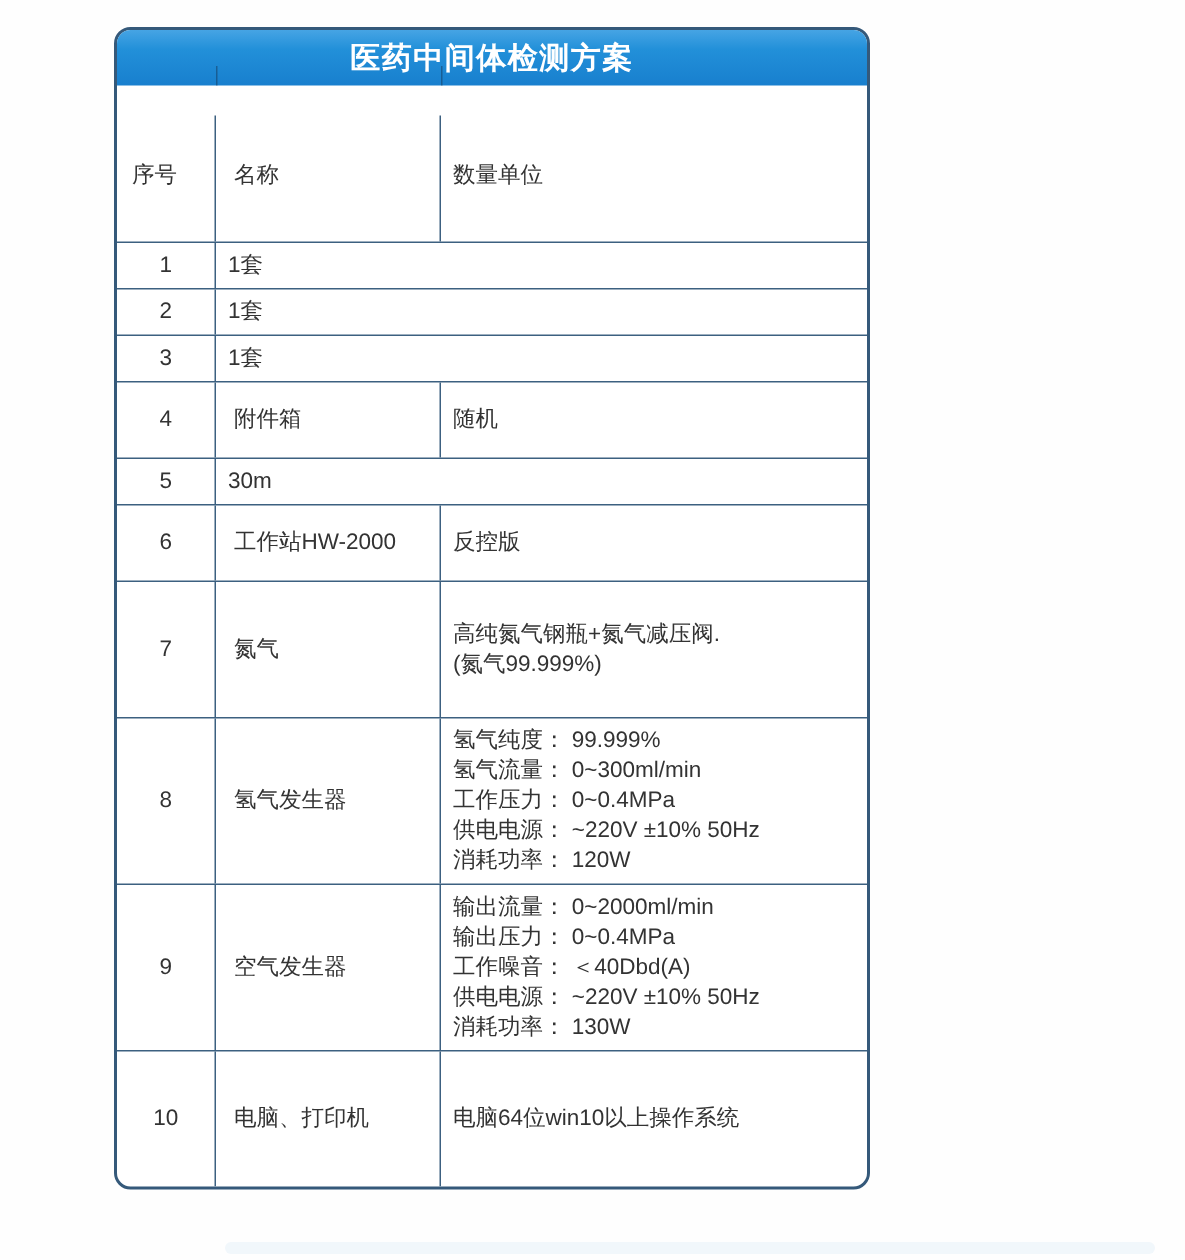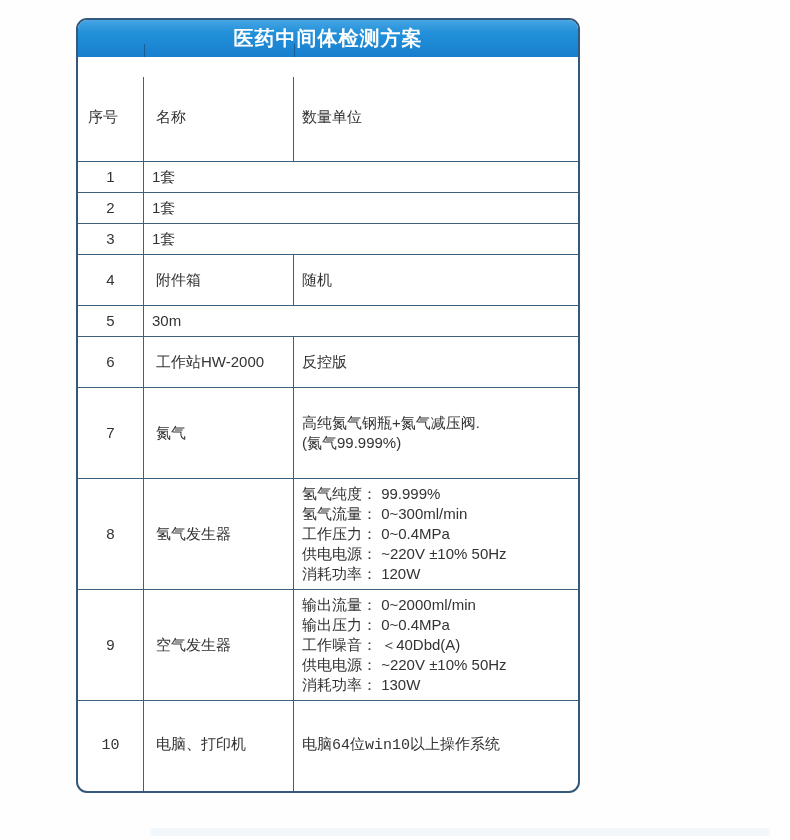--- a/index.html
+++ b/index.html
@@ -36,21 +36,21 @@
     position:absolute;
     bottom:0; width:1px; height:13px;
     background:rgba(22,62,98,0.55);
   }
   .td1 { left:66px; } .td2 { left:216px; } .td3 { left:501px; }
   .grid-row {
     display:grid;
     grid-template-columns:66px 150px 285px 1fr;
     border-bottom:1px solid #3c6080;
   }
-  .grid-row:last-child { border-bottom:none;font-family:Liberation Mono, monospace; }
+  .grid-row:last-child { border-bottom:none; }
   .cell {
     border-right:1px solid #3c6080;
     display:flex;
     align-items:center;
     font-size:15px;
     line-height:20px;
     padding:5px 8px;
     min-height:30px;
   }
   .cell:last-child { border-right:none; }

